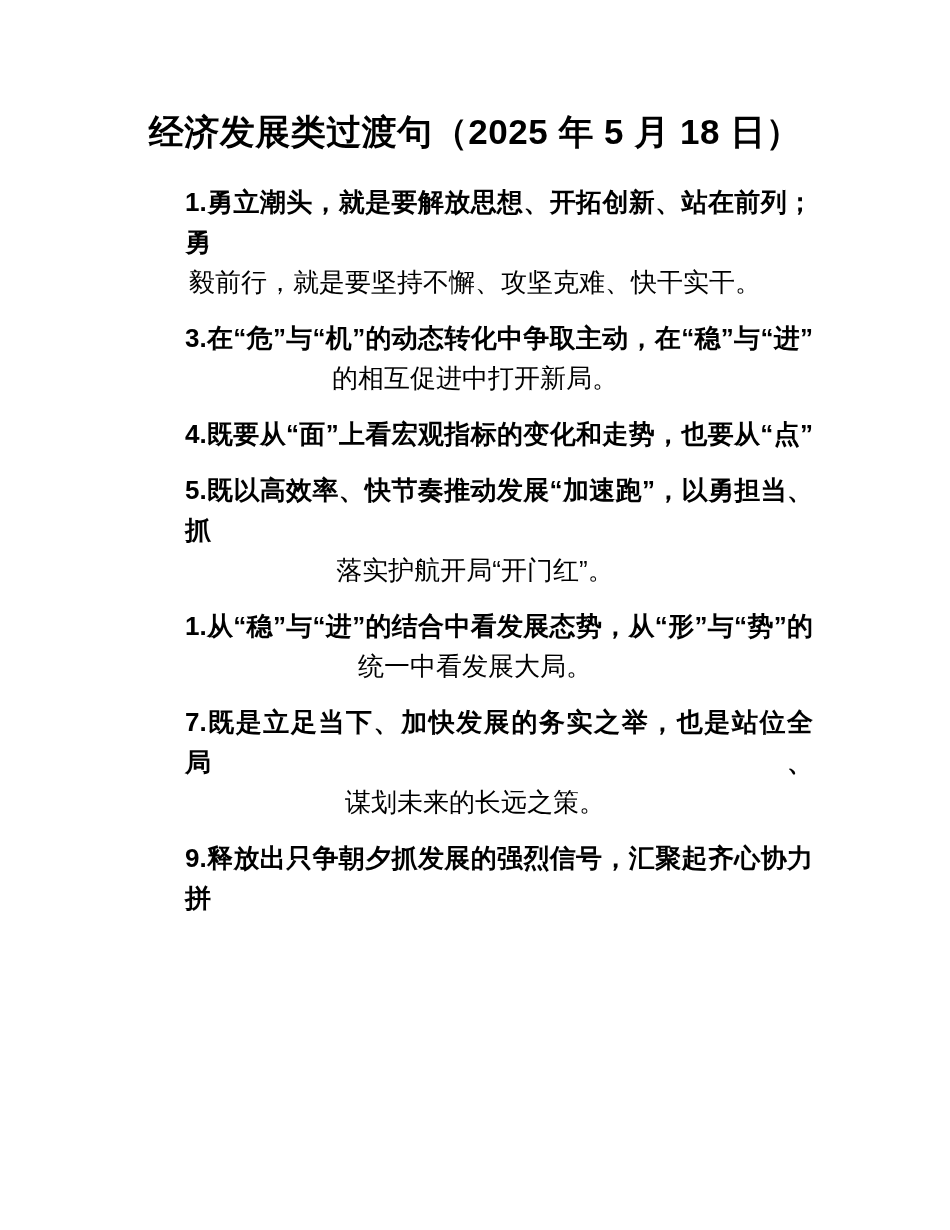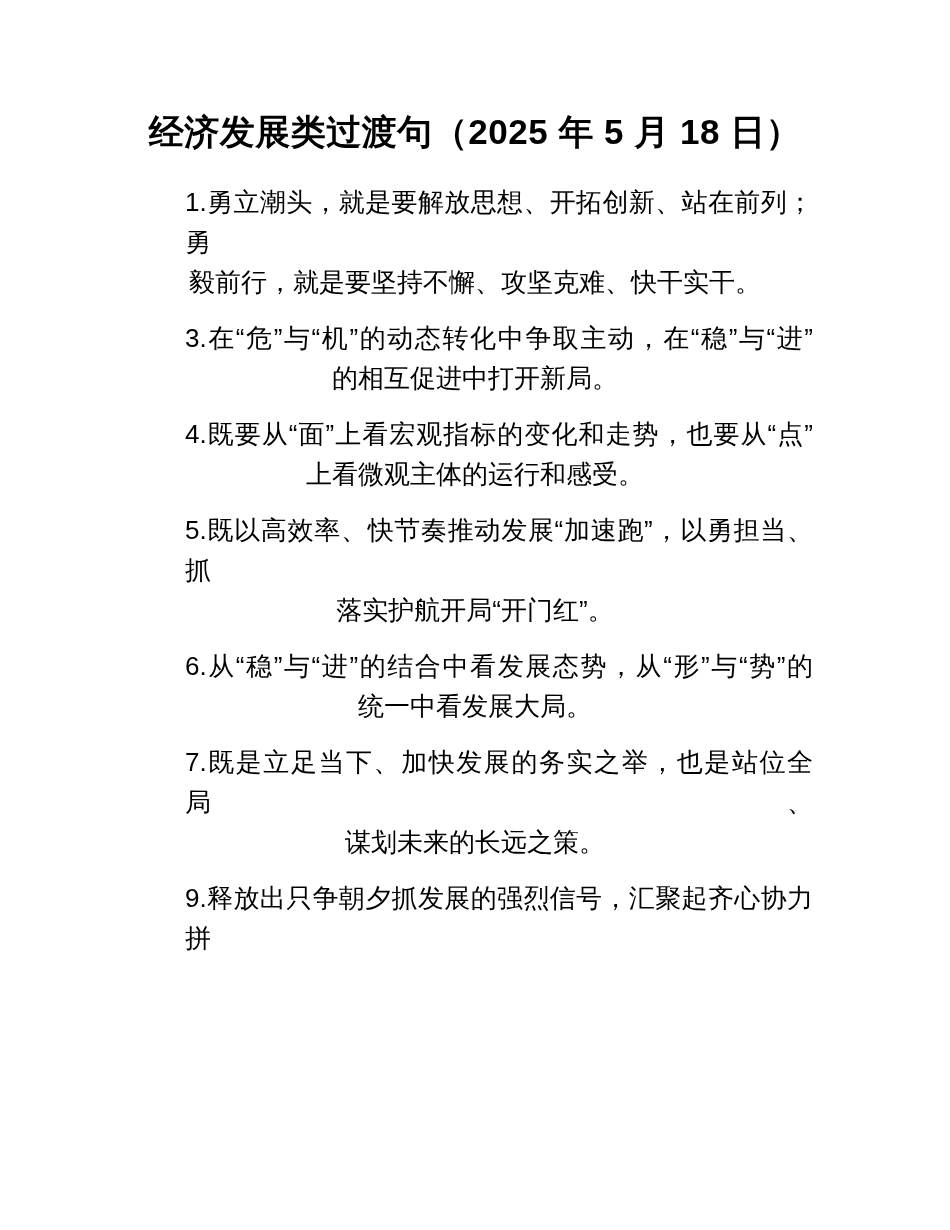--- a/index.html
+++ b/index.html
@@ -34,20 +34,21 @@
     margin: 0 0 16px 0;
   }
   .line {
     font-size: 26px;
     line-height: 40px;
     white-space: nowrap;
     text-align: center;
   }
   .line.first {
     padding-left: 48px;
+    font-weight: bold;
   }
   .line.jl {
     white-space: normal;
     text-align: justify;
     text-align-last: justify;
   }
 </style>
 </head>
 <body>
 
@@ -57,28 +58,27 @@
       <div class="para">
         <div class="line first jl">1.勇立潮头，就是要解放思想、开拓创新、站在前列；勇</div>
         <div class="line">毅前行，就是要坚持不懈、攻坚克难、快干实干。</div>
       </div>
       <div class="para">
         <div class="line first jl">3.在“危”与“机”的动态转化中争取主动，在“稳”与“进”</div>
         <div class="line">的相互促进中打开新局。</div>
       </div>
       <div class="para">
         <div class="line first jl">4.既要从“面”上看宏观指标的变化和走势，也要从“点”</div>
-        <div class="line">上看微观主体的运行和感受。</div>
       </div>
       <div class="para">
         <div class="line first jl">5.既以高效率、快节奏推动发展“加速跑”，以勇担当、抓</div>
         <div class="line">落实护航开局“开门红”。</div>
       </div>
       <div class="para">
-        <div class="line first jl">6.从“稳”与“进”的结合中看发展态势，从“形”与“势”的</div>
+        <div class="line first jl">1.从“稳”与“进”的结合中看发展态势，从“形”与“势”的</div>
         <div class="line">统一中看发展大局。</div>
       </div>
       <div class="para">
         <div class="line first jl">7.既是立足当下、加快发展的务实之举，也是站位全局、</div>
         <div class="line">谋划未来的长远之策。</div>
       </div>
       <div class="para">
         <div class="line first jl">9.释放出只争朝夕抓发展的强烈信号，汇聚起齐心协力拼</div>
       </div>
     </main>

